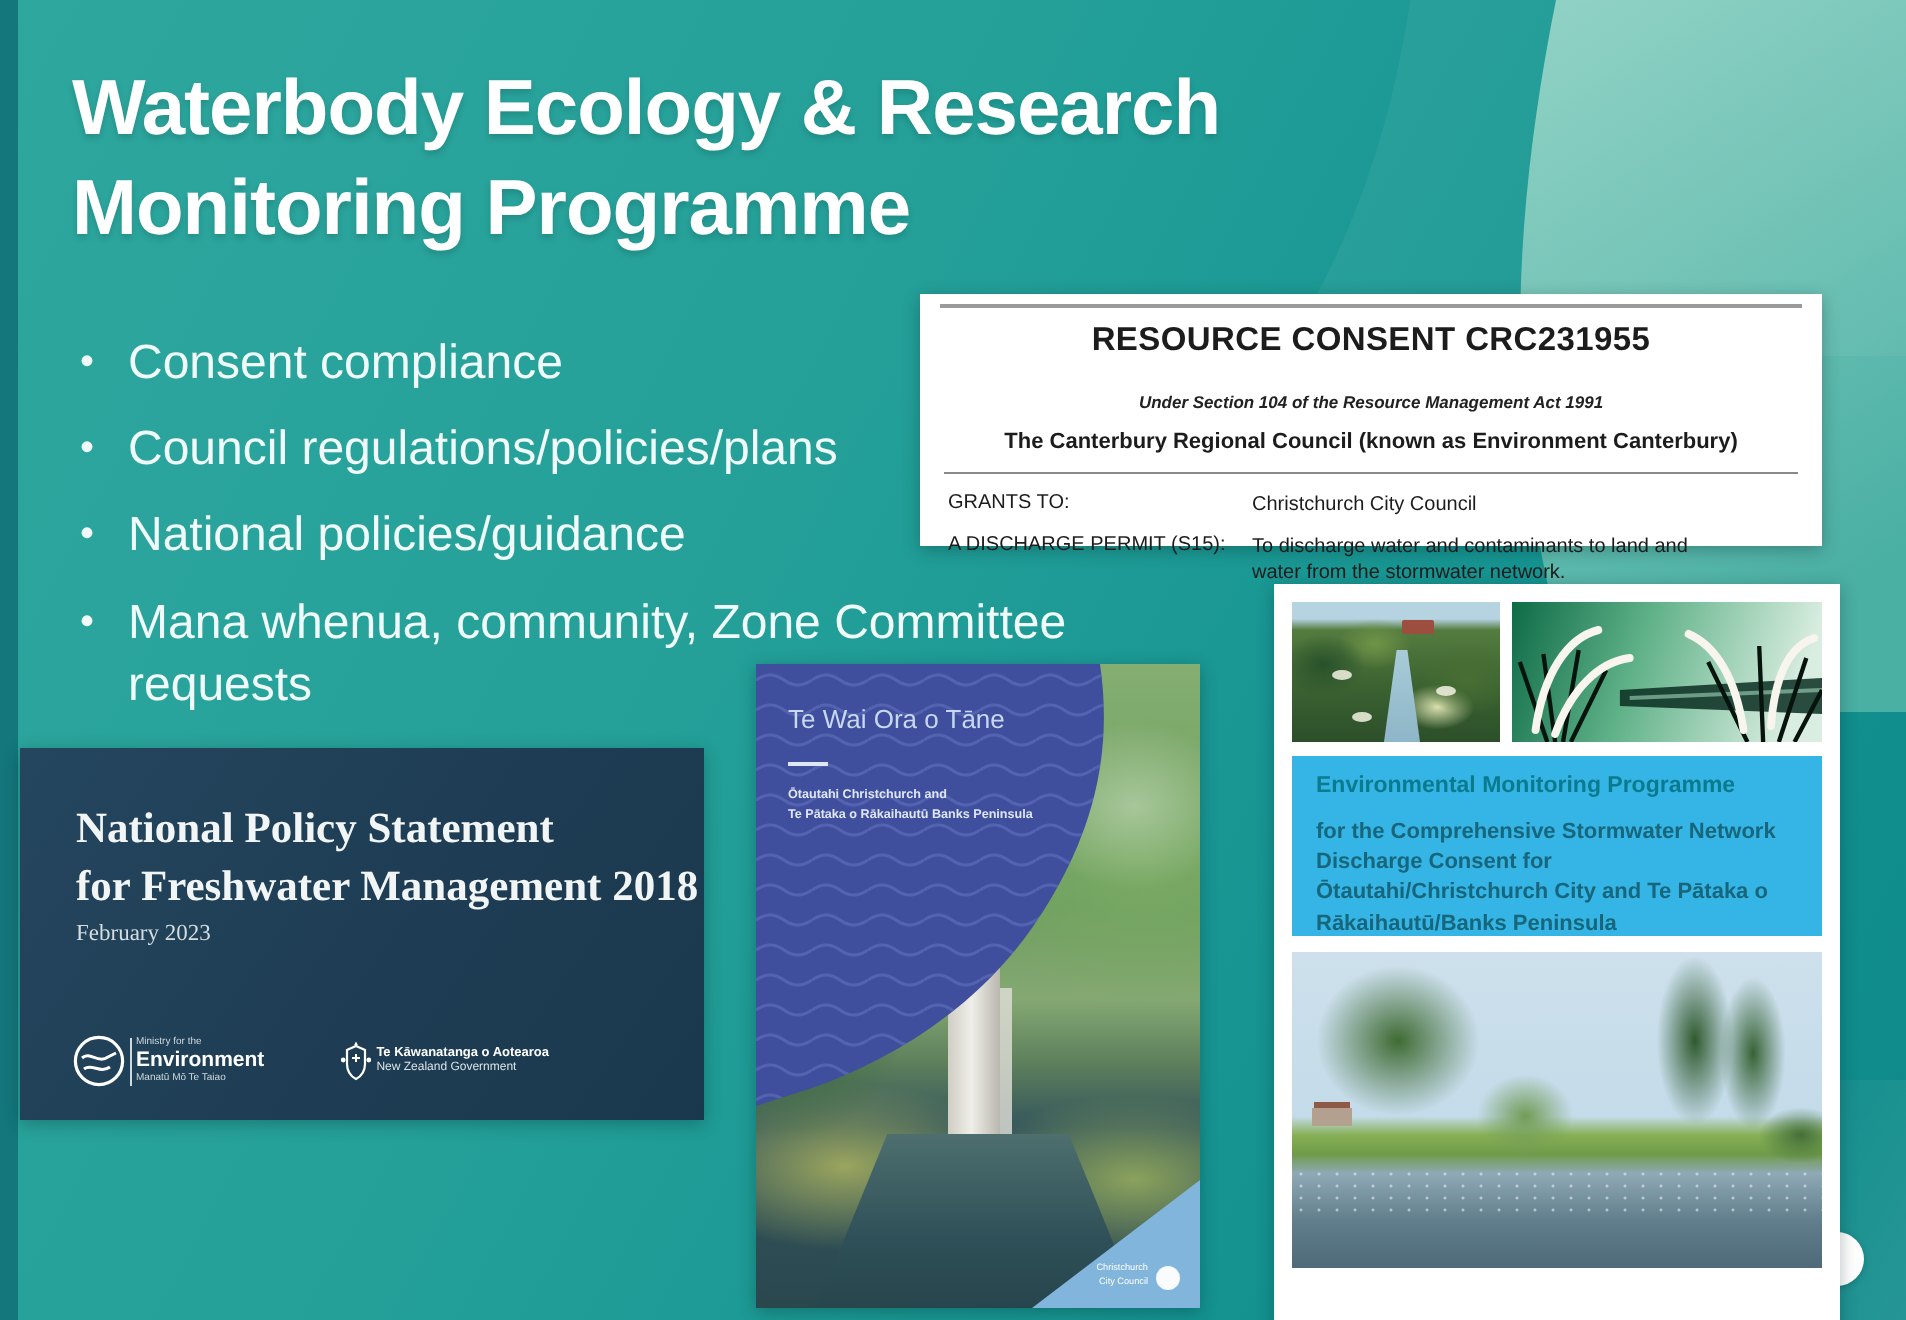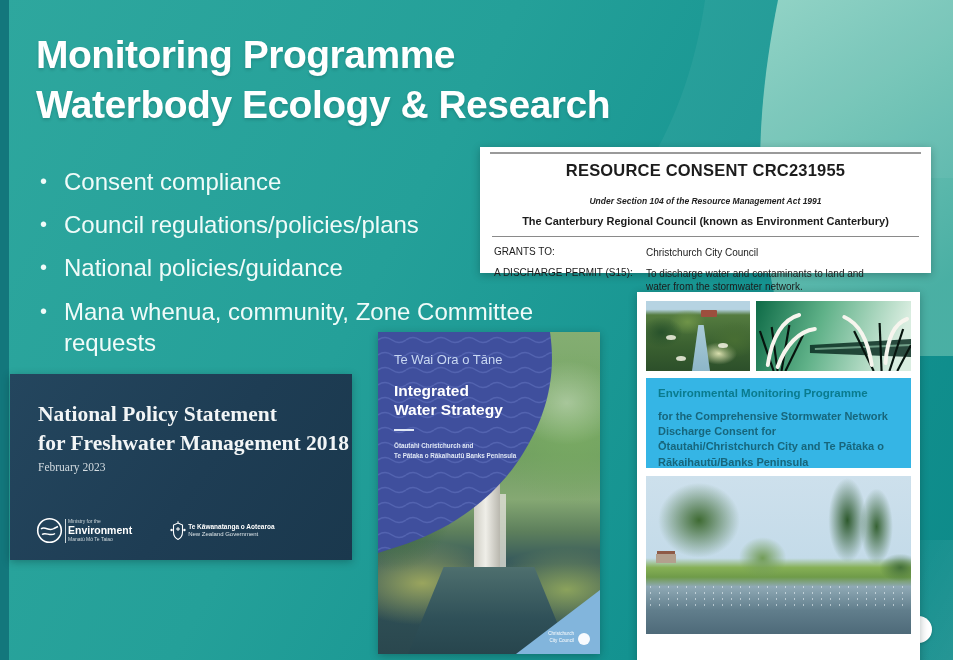--- a/index.html
+++ b/index.html
@@ -19,21 +19,21 @@
     font-size:39px; line-height:1.28; letter-spacing:-0.5px; text-shadow:0 2px 3px rgba(0,40,40,0.18); }
 
   
   .bullets { position:absolute; left:40px; top:166px; z-index:2; margin:0; padding:0; list-style:none;
     color:#f0fbf9; font-size:24px; }
   .bullets li { display:flex; margin-bottom:12px; line-height:1.3; }
   .bullets .dot { width:24px; flex:0 0 24px; font-size:20px; padding-top:2px; }
   .bullets .btxt { width:520px; }
 
   
-  .consent-doc { position:absolute; left:480px; top:147px; width:451px; height:126px; z-index:2;
+  .consent-doc { position:absolute; left:460px; top:147px; width:451px; height:126px; z-index:2;
     background:#ffffff; box-shadow:0 2px 8px rgba(0,30,30,0.30); color:#1c1c1c; }
   .consent-doc .toprule { margin:5px 10px 0 10px; border-top:2px solid #9a9a9a; }
   .consent-doc .heading { margin-top:7px; text-align:center; font-weight:bold; font-size:16.5px; letter-spacing:0.2px; }
   .consent-doc .subheading { text-align:center; font-weight:bold; font-style:italic; font-size:8.5px; margin-top:16px; color:#222; }
   .consent-doc .council { text-align:center; font-weight:bold; font-size:11px; margin-top:9px; }
   .consent-doc .midrule { margin:9px 12px 0 12px; border-top:1.5px solid #8a8a8a; }
   .consent-doc .rows { margin:9px 14px 0 14px; font-size:10px; }
   .consent-doc .row { display:flex; margin-bottom:7px; }
   .consent-doc .row .lbl { flex:0 0 152px; }
   .consent-doc .row .val { flex:1; line-height:1.35; padding-right:26px; }
@@ -133,22 +133,22 @@
         <stop offset="1" stop-color="#4db1a5"></stop>
       </linearGradient>
     </defs>
     <path d="M778,0 C754,120 750,235 792,356 L953,356 L953,0 Z" fill="url(#swooshGrad)" opacity="0.95"></path>
     <path d="M705,0 C695,70 672,130 640,178 L953,178 L953,0 Z" fill="#ffffff" opacity="0.05"></path>
   </svg>
   <div class="left-strip"></div>
   <div class="corner-sheen"></div>
 
   <div class="title">
+    <div>Waterbody Ecology &amp; Research</div>
     <div>Monitoring Programme</div>
-    <div>Waterbody Ecology &amp; Research</div>
   </div>
 
   <ul class="bullets">
     <li>
       <span class="dot">•</span>
       <span class="btxt">Consent compliance</span>
     </li>
     <li>
       <span class="dot">•</span>
       <span class="btxt">Council regulations/policies/plans</span>
@@ -225,24 +225,20 @@
       <defs>
         <pattern id="waves" width="28" height="15" patternUnits="userSpaceOnUse">
           <path d="M0,8 Q7,3 14,8 T28,8" fill="none" stroke="#6b7cc8" stroke-width="1.5" opacity="0.45"></path>
         </pattern>
       </defs>
       <path d="M0,0 L172,0 C179,48 167,90 138,132 C110,172 68,198 28,212 L0,221 Z" fill="#3f4f9d"></path>
       <path d="M0,0 L172,0 C179,48 167,90 138,132 C110,172 68,198 28,212 L0,221 Z" fill="url(#waves)"></path>
     </svg>
     <div class="iws-text">
       <div class="iws-pretitle">Te Wai Ora o Tāne</div>
-      <div class="iws-title">
-        <div>Integrated</div>
-        <div>Water Strategy</div>
-      </div>
       <div class="iws-rule"></div>
       <div class="iws-sub">
         <div>Ōtautahi Christchurch and</div>
         <div>Te Pātaka o Rākaihautū Banks Peninsula</div>
       </div>
     </div>
     <div class="iws-corner">
       <div class="cc-txt">
         <div>Christchurch</div>
         <div>City Council</div>

